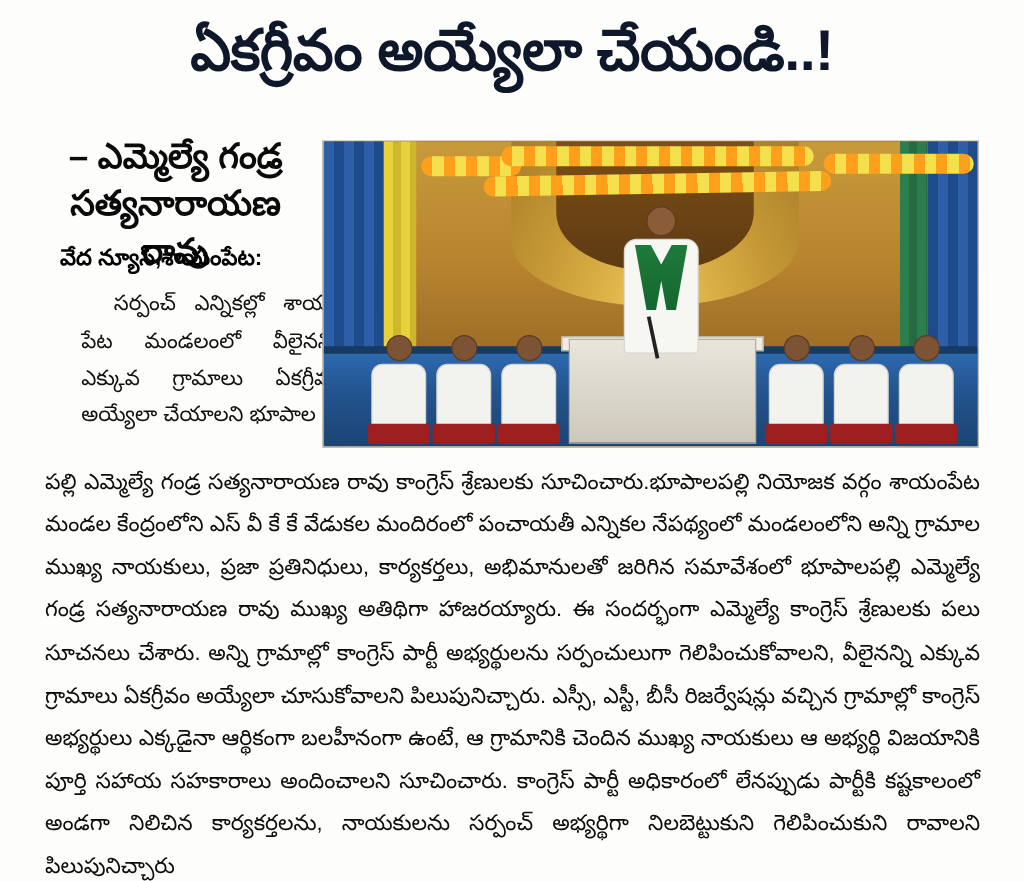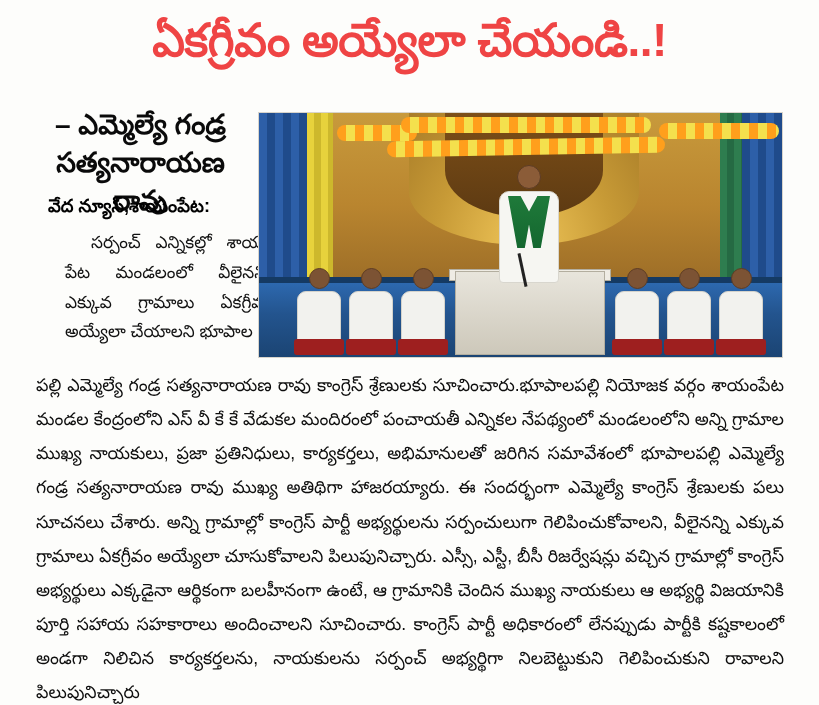--- a/index.html
+++ b/index.html
@@ -29,21 +29,21 @@
     position: absolute;
     left: 0;
     top: 14px;
     width: 819px;
     text-align: center;
     font-family: "Liberation Sans", sans-serif;
     font-weight: bold;
     font-size: 46px;
     line-height: 1.15;
     letter-spacing: -0.5px;
-    color: #ef4444;
+    color: #0f172a;
   }
 
   
   .subhead {
     position: absolute;
     left: 38px;
     top: 106px;
     width: 205px;
     text-align: center;
     font-weight: bold;

